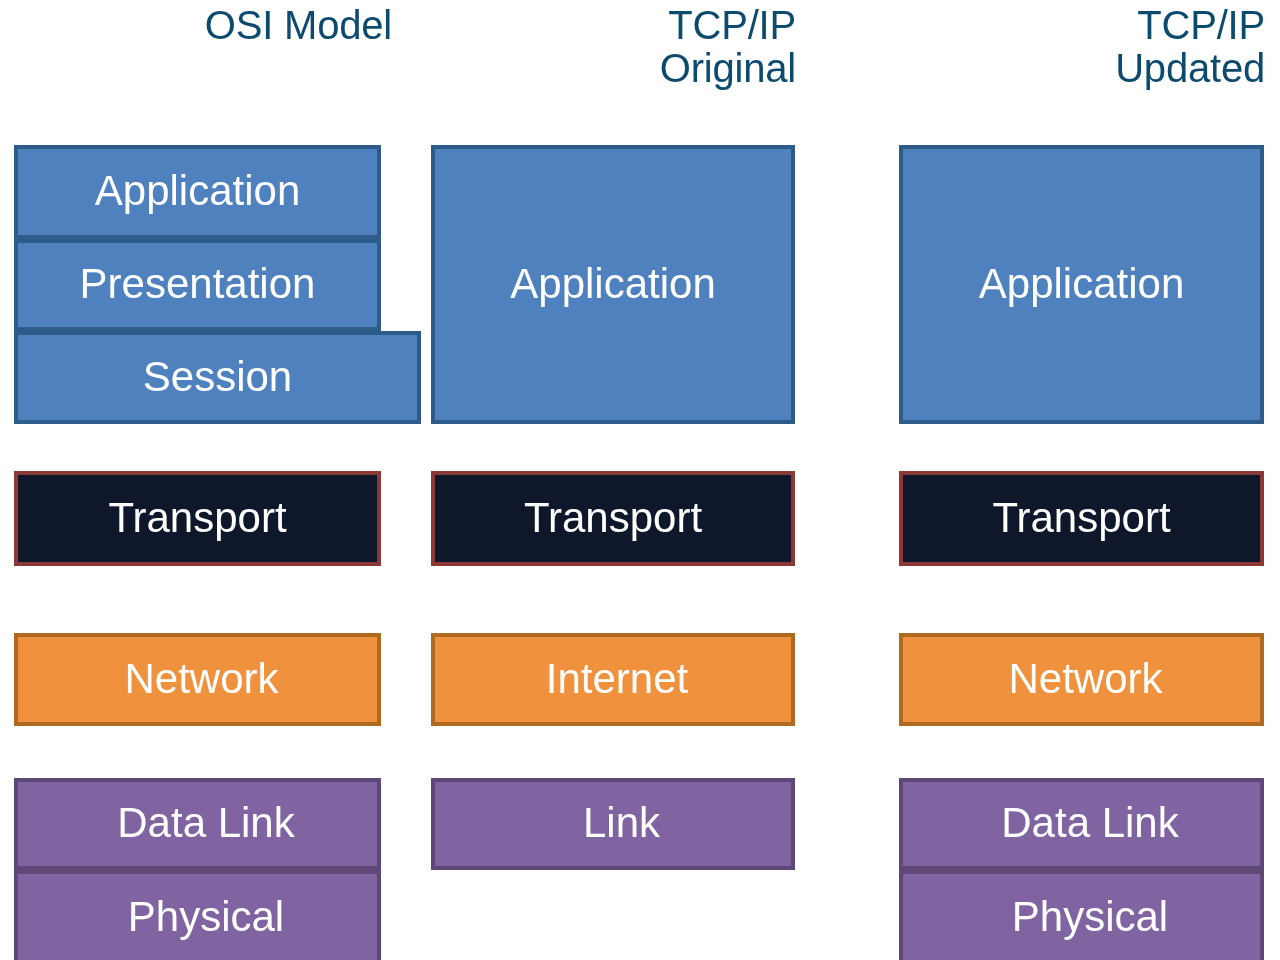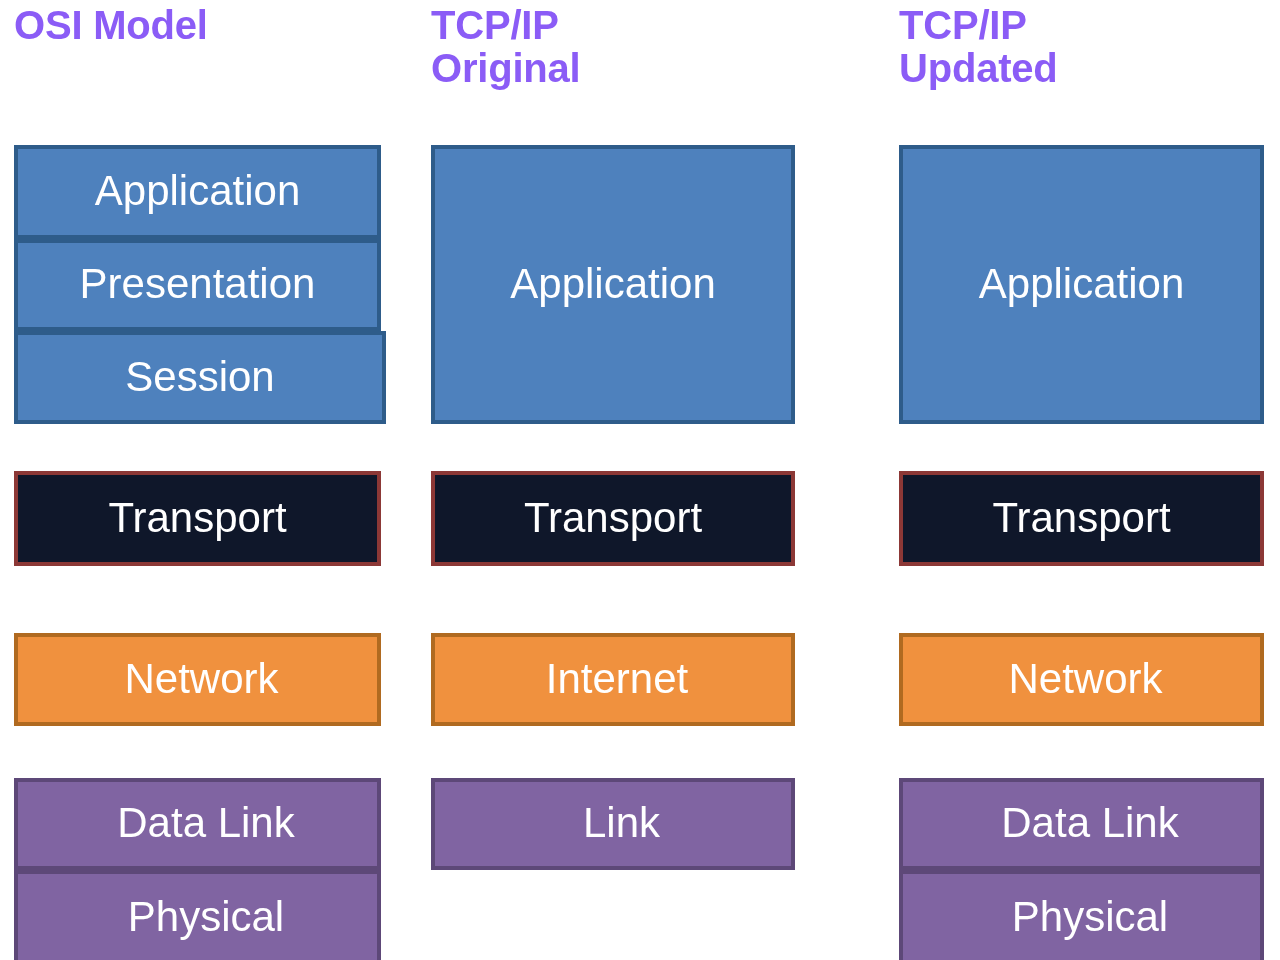--- a/index.html
+++ b/index.html
@@ -21,25 +21,25 @@
     position: absolute;
     left: 0;
     top: 0;
     width: 1280px;
     height: 960px;
   }
 
   
   .col-header {
     position: absolute;
-    text-align: left;
+    text-align: right;
     font-size: 40px;
     line-height: 1.08;
-    color: #8b5cf6;
-    font-weight: 700;
+    color: #0c4a6e;
+    font-weight: 400;
     letter-spacing: -0.2px;
   }
   .col-header .hline {
     display: block;
     white-space: nowrap;
   }
 
   #hdr-osi      { left: 14px;  top: 4px;  width: 378px; }
   #hdr-orig     { left: 431px; top: 4px;  width: 365px; }
   #hdr-updated  { left: 899px; top: 4px;  width: 366px; }
@@ -90,21 +90,21 @@
   </div>
 
   <div class="layer-box c-blue bw4" style="left:14px; top:145px; width:367px; height:94px;">
     <span class="layer-label">Application</span>
   </div>
 
   <div class="layer-box c-blue bw4" style="left:14px; top:239px; width:367px; height:92px;justify-content:center;">
     <span class="layer-label">Presentation</span>
   </div>
 
-  <div class="layer-box c-blue bw4" style="left:14px; top:331px; width:372px; height:93px;">
+  <div class="layer-box c-blue bw4" style="left:14px; top:331px; width:407px; height:93px;">
     <span class="layer-label">Session</span>
   </div>
 
   <div class="layer-box c-red bw4" style="left:14px; top:471px; width:367px; height:95px;">
     <span class="layer-label">Transport</span>
   </div>
 
   <div class="layer-box c-orange bw4" style="left:14px; top:633px; width:367px; height:93px;">
     <span class="layer-label">Network</span>
   </div>

